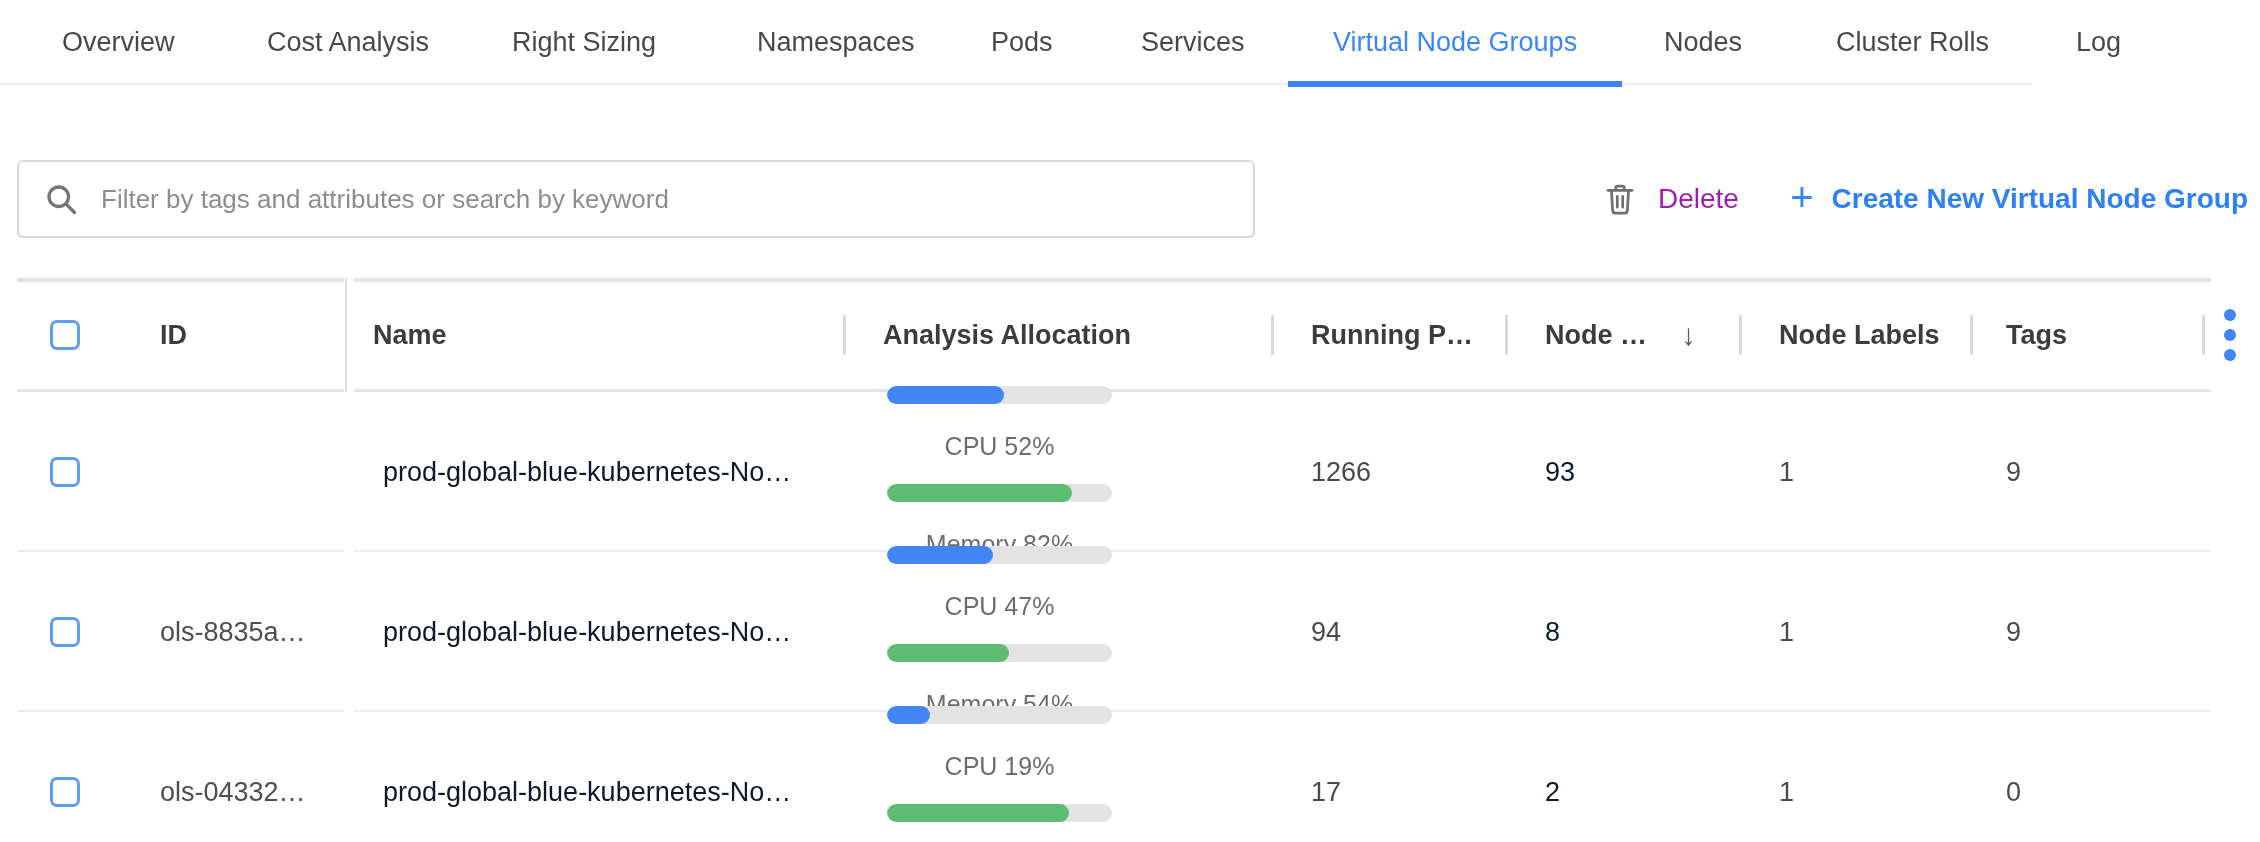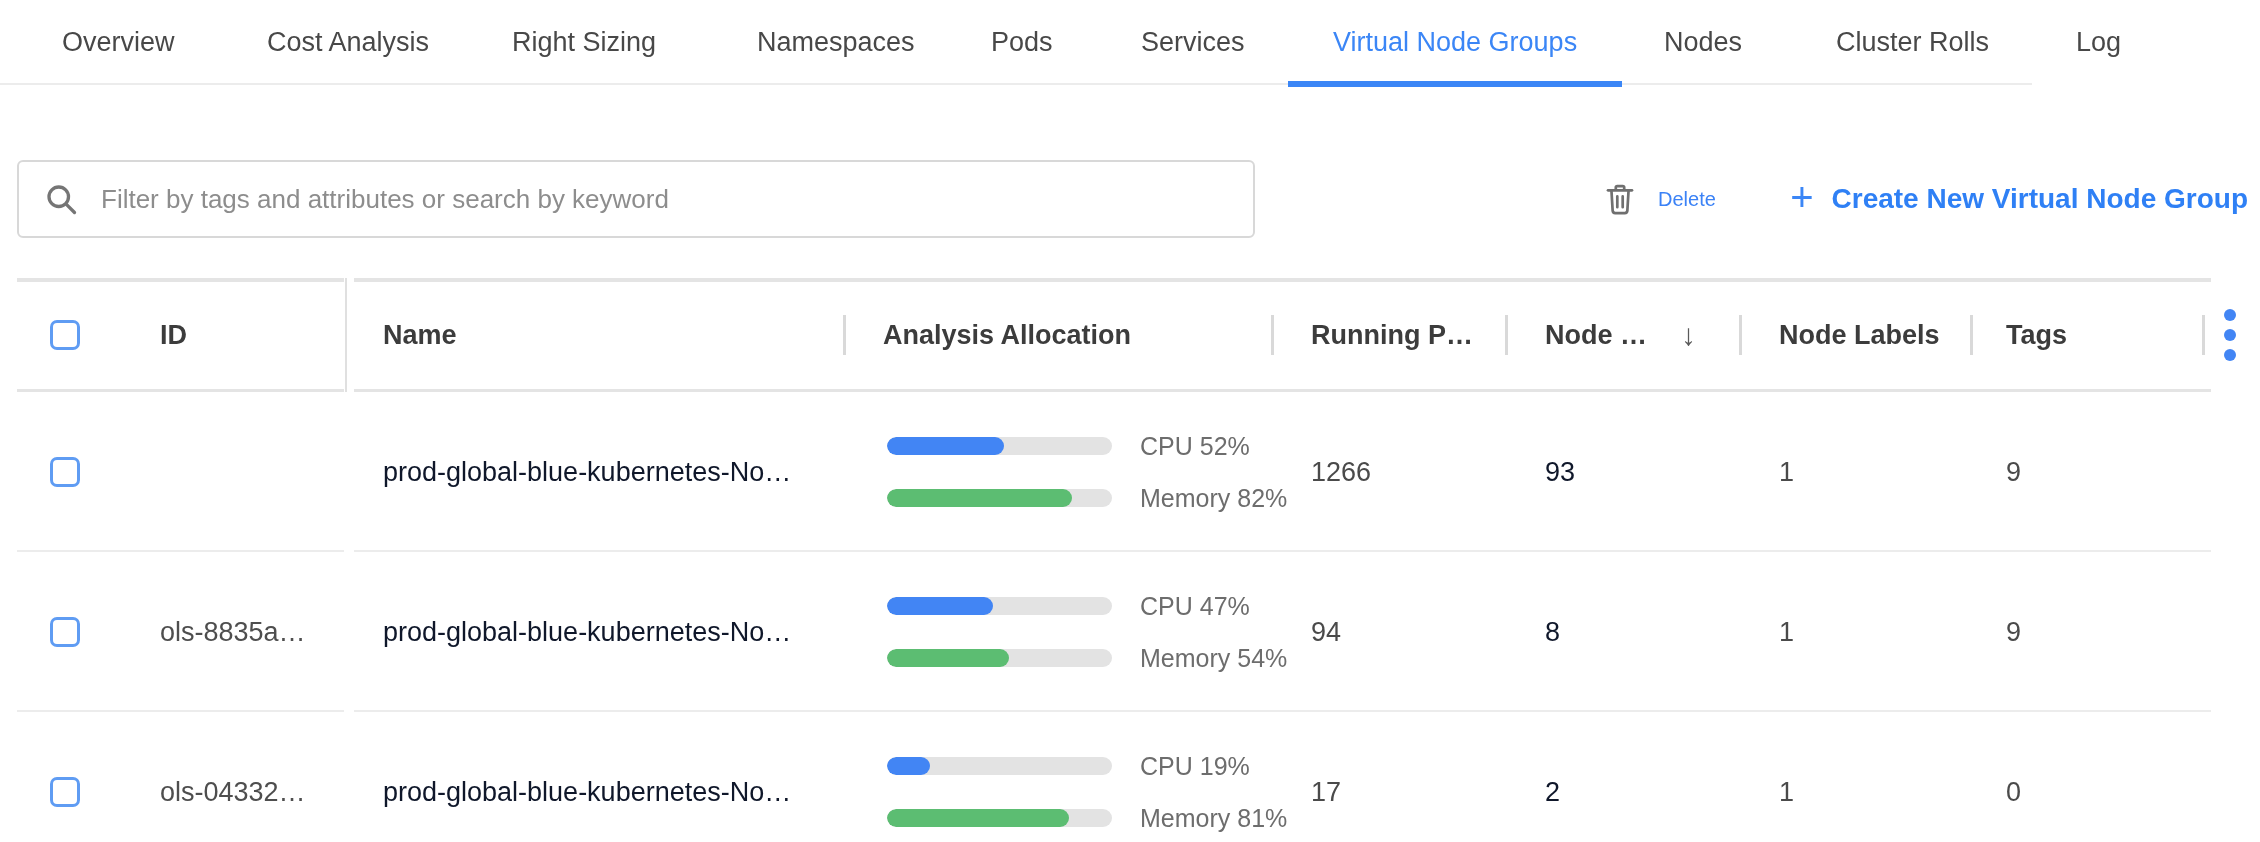--- a/index.html
+++ b/index.html
@@ -21,21 +21,21 @@
   
   .searchbox { position:absolute; left:17px; top:160px; width:1238px; height:78px;
          border:2px solid #d8d8d8; border-radius:6px; background:#fff;
          display:flex; align-items:center; padding:0 24px; gap:22px; }
   .searchbox input { flex:1; border:none; outline:none; font-family:inherit;
          font-size:26px; color:#4a4a4a; background:transparent; }
   .searchbox input::placeholder { color:#8d8d8d; opacity:1; }
 
   .delete-btn { position:absolute; left:1602px; top:160px; height:78px;
          display:flex; align-items:center; gap:20px; cursor:default; background:none; border:none; }
-  .delete-label { font-size:20px; color:#3b82f6; }
+  .delete-label { font-size:28px; color:#a21caf; }
 
   .create-btn { position:absolute; right:12px; top:160px; height:78px;
          display:flex; align-items:center; gap:18px; cursor:pointer; background:none; border:none; }
   .plus { font-size:40px; color:#3b86f6; font-weight:400; line-height:1; padding-bottom:4px; }
   .create-label { font-size:28px; font-weight:bold; color:#2f80f5; white-space:nowrap; }
 
   
   .tbl-topline, .tbl-headline { position:absolute; background:#e4e4e4; }
   .seg-l { left:17px; width:327px; }
   .seg-r { left:354px; width:1857px; }
@@ -61,21 +61,21 @@
   .cell { position:absolute; top:0; height:100%; display:flex; align-items:center;
           font-size:27px; color:#4a4a4a; white-space:nowrap; }
   .c-check { left:50px; }  .c-id { left:160px; color:#4e4e4e; }
   .c-name { left:383px; }
   .link { color:#0f172a; cursor:pointer; text-decoration:none; }
   .c-pods { left:1311px; } .c-nodes { left:1545px; }
   .c-labels { left:1779px; } .c-tags { left:2006px; }
 
   .res-cell { position:absolute; left:887px; top:0; height:100%;
           display:flex; flex-direction:column; justify-content:center; gap:23px; }
-  .res-line { display:flex; align-items:center; gap:28px; }
+  .res-line { display:flex; align-items:center; gap:28px;flex-direction:column; }
   .bar { width:225px; height:18px; border-radius:9px; background:#e3e3e3; overflow:hidden; }
   .fill { height:100%; border-radius:9px; }
   .fill.cpu { background:#4285f4; }
   .fill.mem { background:#5cbd72; }
   .res-label { font-size:25px; color:#6d6d6d; }
 </style>
 </head>
 <body>
 
 <div class="screen">
@@ -122,21 +122,21 @@
 
   <div class="tbl-topline seg-l" style="top:278px;height:4px"></div>
   <div class="tbl-topline seg-r" style="top:278px;height:4px"></div>
   <div class="pin-divider"></div>
 
   <div class="thead">
     <div class="hcell" style="left:50px">
       <div class="checkbox"></div>
     </div>
     <div class="hcell" style="left:160px">ID</div>
-    <div class="hcell" style="left:383px">Name</div>
+    <div class="hcell" style="left:373px">Name</div>
 
     <div class="pipe" style="left:843px"></div>
     <div class="hcell" style="left:883px">Analysis Allocation</div>
 
     <div class="pipe" style="left:1271px"></div>
     <div class="hcell" style="left:1311px">Running P…</div>
 
     <div class="pipe" style="left:1505px"></div>
     <div class="hcell" style="left:1545px">
       <span>Node …</span>

